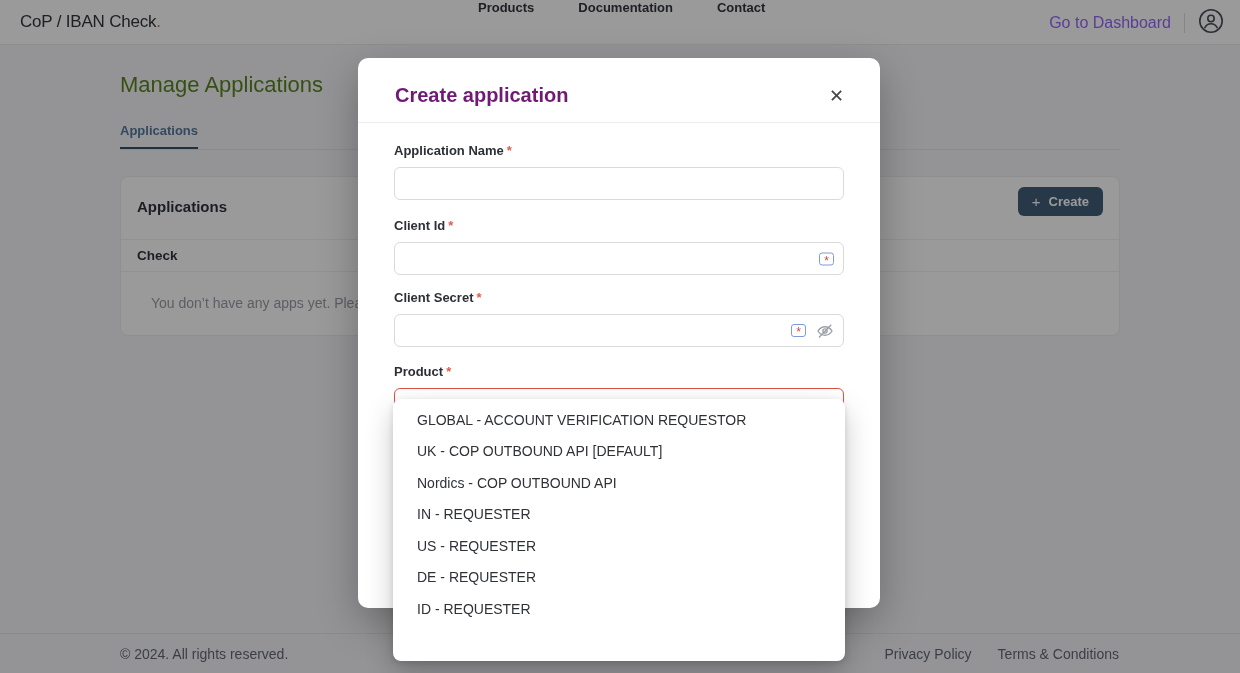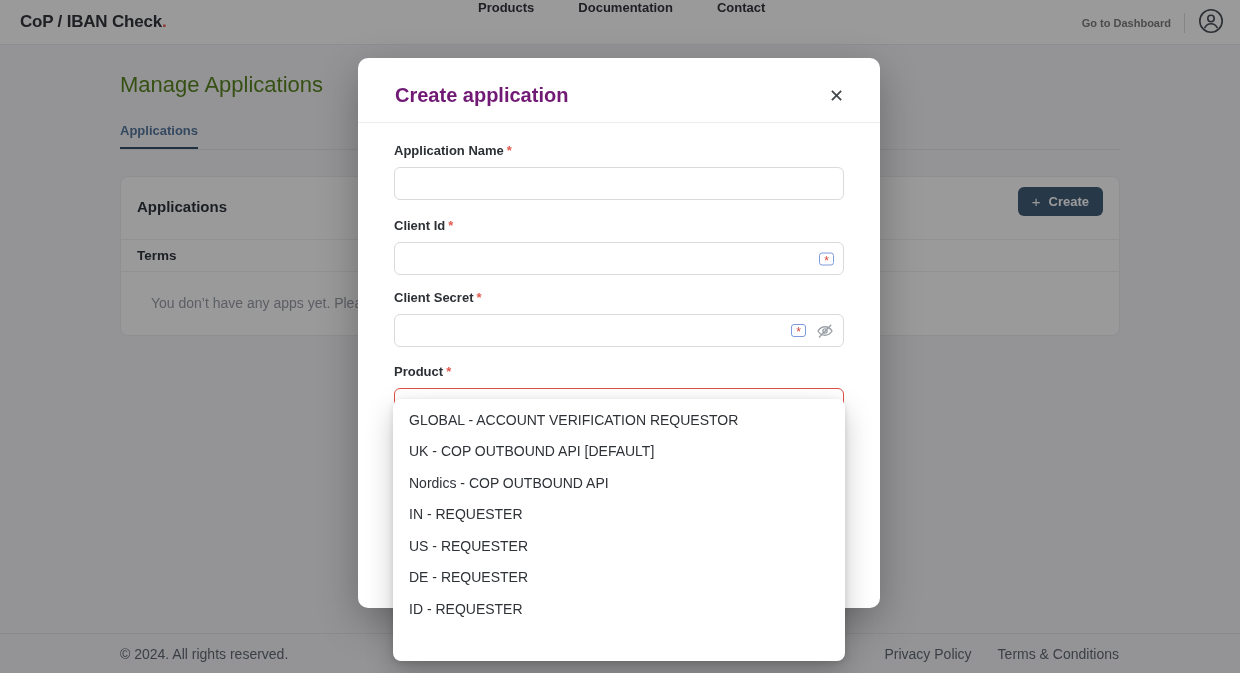--- a/index.html
+++ b/index.html
@@ -7,26 +7,26 @@
   body {
     position:relative;
     font-family:"Liberation Sans", sans-serif;
     background:#f4f5f6;
     overflow:hidden;
     color:#23262b;
   }
 
   
   .app-header { position:absolute; top:0; left:0; right:0; height:45px; background:#fff; border-bottom:1px solid #e9eaec; }
-  .logo { position:absolute; left:20px; top:12px; font-size:17px; font-weight:700; letter-spacing:-0.2px; color:#23262b; cursor:pointer; }
+  .logo { position:absolute; left:20px; top:12px; font-size:17px; font-weight:400; letter-spacing:-0.2px; color:#23262b; cursor:pointer; }
   .logo .dot { color:#e8553e; }
   .main-nav { position:absolute; left:478px; top:0; height:45px; display:flex; align-items:flex-start; gap:44px; }
   .nav-item { font-size:13px; font-weight:700; color:#23262b; cursor:pointer; }
   .header-right { position:absolute; right:16px; top:0; height:45px; display:flex; align-items:center; gap:13px; }
-  .dash-link { font-size:11px; font-weight:700; color:#737373; cursor:pointer; }
+  .dash-link { font-size:16px; font-weight:400; color:#8b5cf6; cursor:pointer; }
   .vdivider { width:1px; height:20px; background:#d9dadc; }
   .avatar { width:26px; height:26px; display:flex; align-items:center; justify-content:center; cursor:pointer; }
 
   
   .page-title { position:absolute; left:120px; top:72px; font-size:22px; font-weight:400; color:#4d7c0f; }
   .tabbar { position:absolute; left:120px; top:120px; width:1000px; height:30px; border-bottom:1px solid #e4e5e7; }
   .tab-active { position:absolute; left:0; top:3px; font-size:13px; font-weight:700; color:#4a6e94; padding-bottom:9px; border-bottom:2.5px solid #24425f; cursor:pointer; }
 
   .card { position:absolute; left:120px; top:176px; width:1000px; height:160px; background:#fff; border:1px solid #ececee; border-radius:8px; }
   .card-header { position:relative; height:63px; border-bottom:1px solid #efeff1; }
@@ -54,21 +54,21 @@
   .field-label { display:block; font-size:13px; font-weight:700; color:#2c3035; }
   .req { color:#e25a4f; margin-left:3px; }
   .tinput-wrap { position:relative; margin-top:9px; height:33px; }
   .tinput { width:100%; height:33px; border:1px solid #d8dadd; border-radius:6px; background:#fff; font-family:inherit; font-size:14px; padding:0 10px; outline:none; }
   .tinput.error { border:1.5px solid #dd5146; }
   .input-icons { position:absolute; right:10px; top:50%; transform:translateY(-50%); display:flex; align-items:center; gap:10px; }
   .autofill-ic { display:inline-flex; align-items:center; justify-content:center; width:15px; height:13px; border:1px solid #7d9bdc; border-radius:3px; color:#d5453a; font-size:12px; line-height:10px; padding-top:3px; cursor:pointer; background:#fff; }
   .eye-ic { display:inline-flex; cursor:pointer; }
 
   
-  .dropdown { position:absolute; left:393px; top:399px; width:452px; height:262px; background:#fff; border-radius:8px; box-shadow:0 12px 28px rgba(0,0,0,0.22), 0 2px 6px rgba(0,0,0,0.12); z-index:30; padding:5px 0; overflow:hidden; }
+  .dropdown { position:absolute; left:393px; top:399px; width:452px; height:262px; background:#fff; border-radius:8px; box-shadow:0 12px 28px rgba(0,0,0,0.22), 0 2px 6px rgba(0,0,0,0.12); z-index:30; padding:5px 8px; overflow:hidden; }
   .opt { height:31.5px; display:flex; align-items:center; padding:0 16px; font-size:14px; color:#2e3237; cursor:pointer; }
 </style>
 </head>
 <body>
 
 <div class="app-header">
   <div class="logo"><span>CoP / IBAN Check</span><span class="dot">.</span></div>
   <div class="main-nav">
     <div class="nav-item">Products</div>
     <div class="nav-item">Documentation</div>
@@ -95,21 +95,21 @@
 </div>
 
 <div class="card">
   <div class="card-header">
     <div class="card-title">Applications</div>
     <button class="create-btn">
       <span class="plus">+</span>
       <span>Create</span>
     </button>
   </div>
-  <div class="table-head-row">Terms</div>
+  <div class="table-head-row">Check</div>
   <div class="empty-row">You don’t have any apps yet. Please c</div>
 </div>
 
 <div class="app-footer">
   <div class="footer-inner">
     <div>© 2024. All rights reserved.</div>
     <div class="footer-links">
       <div class="footer-link">Privacy Policy</div>
       <div class="footer-link">Terms &amp; Conditions</div>
     </div>

